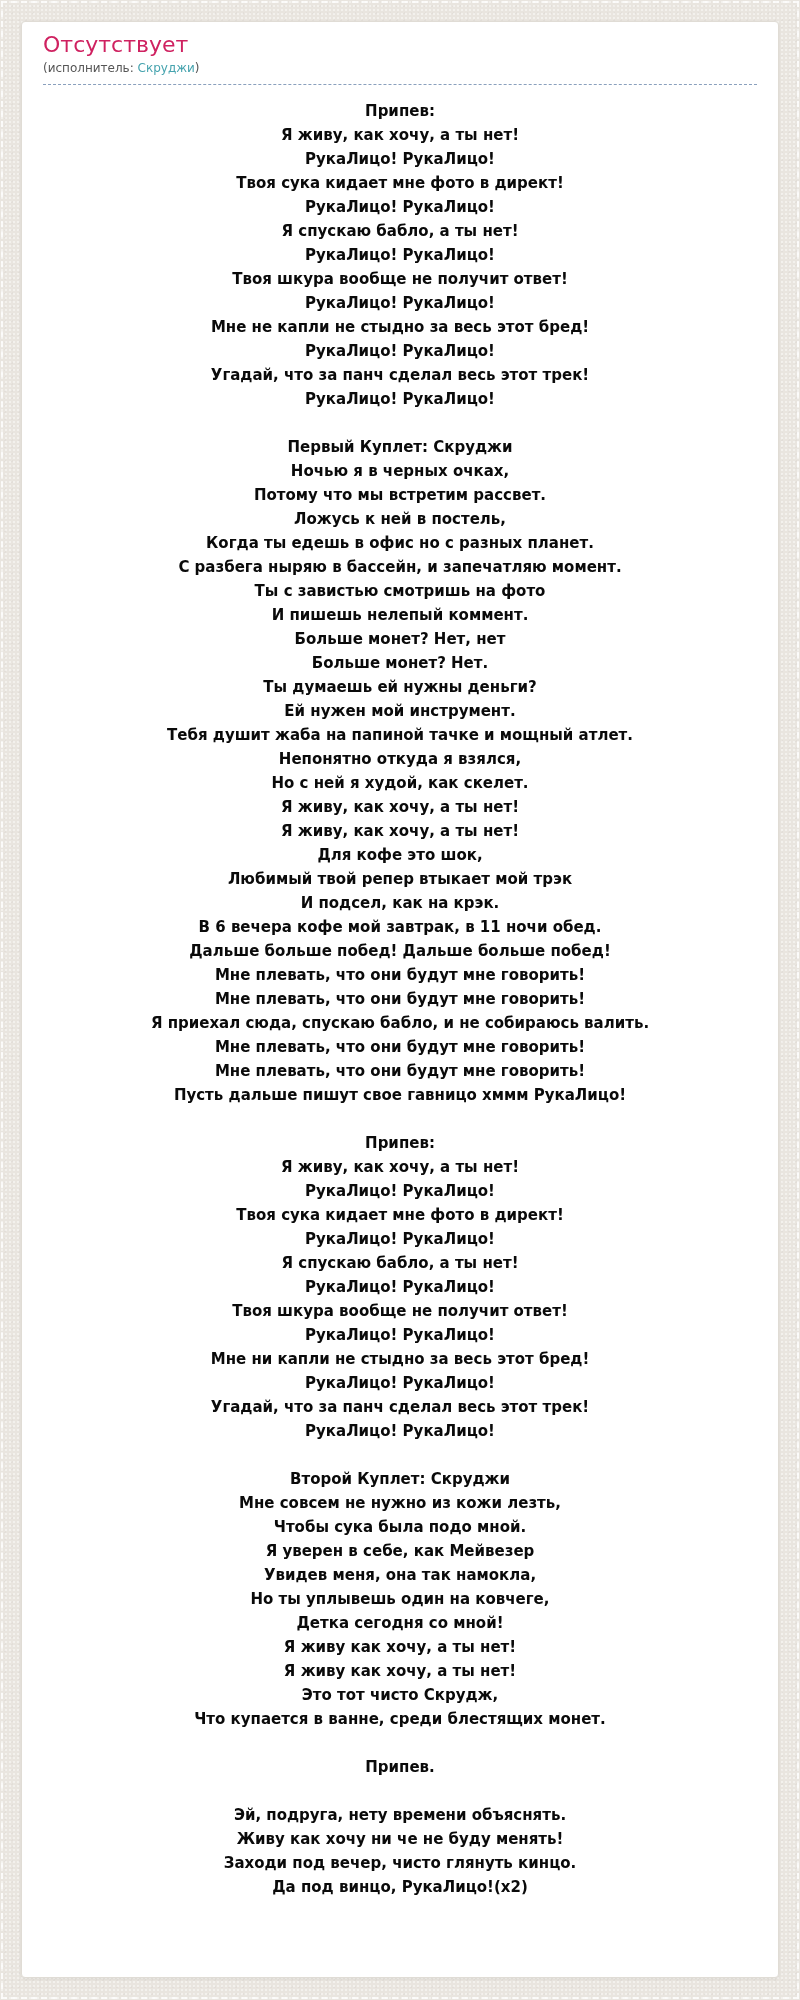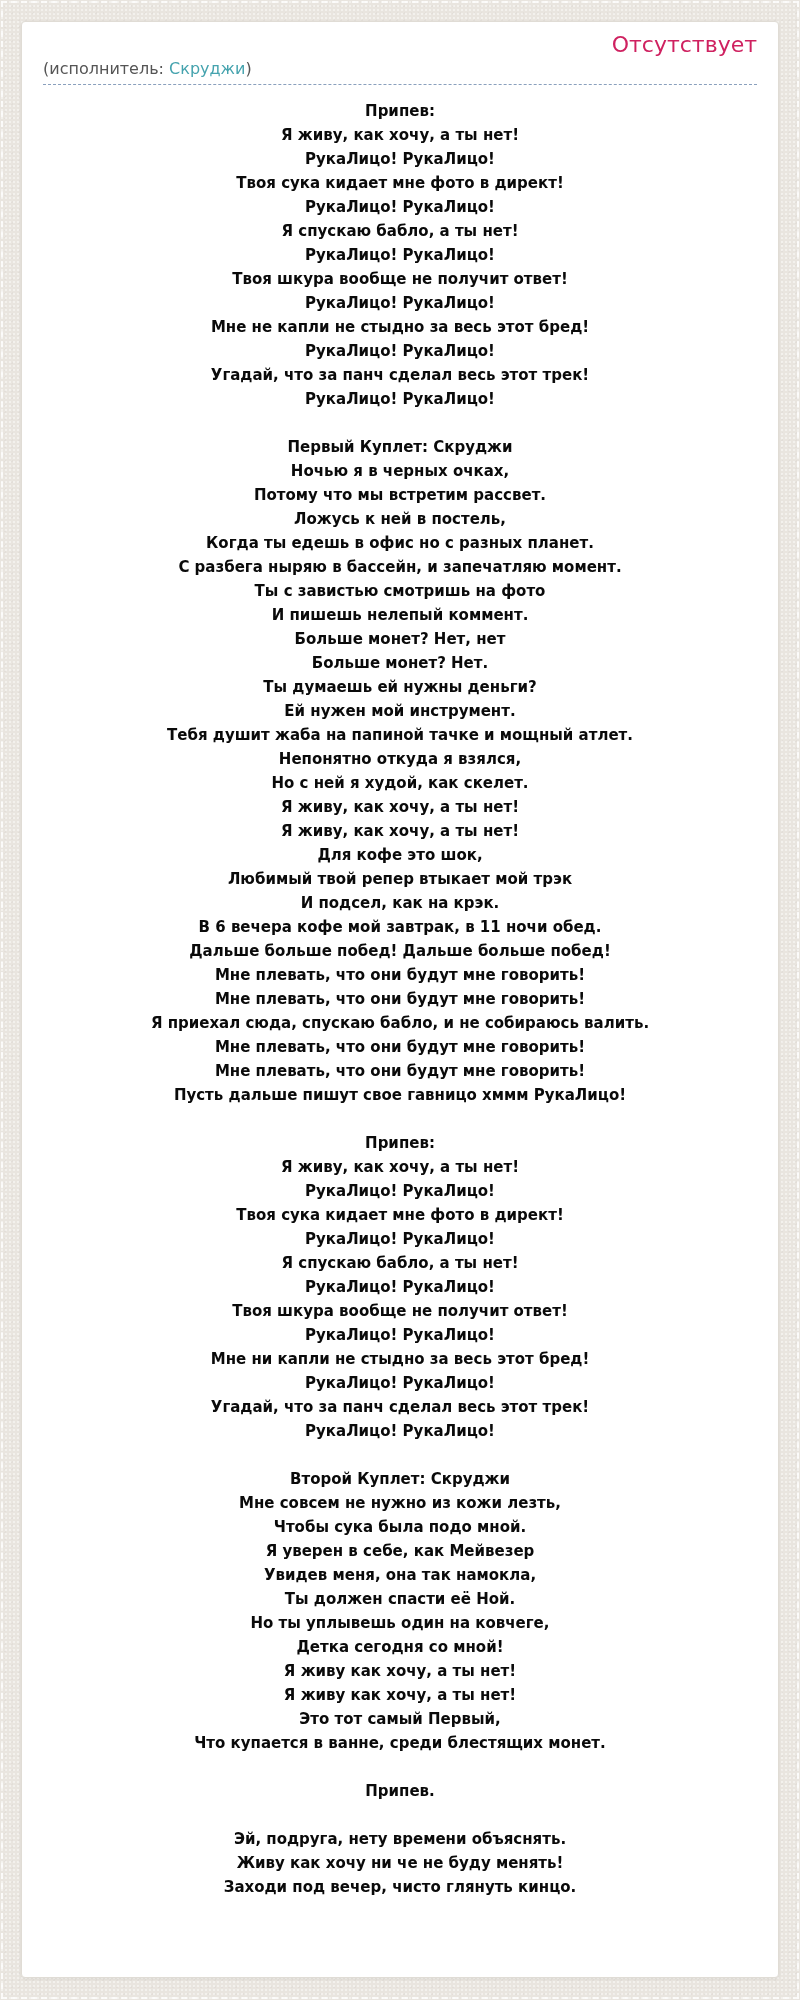--- a/index.html
+++ b/index.html
@@ -38,25 +38,24 @@
     box-shadow: 0 1px 3px rgba(0,0,0,0.07);
     padding: 10px 21px 28px 21px;
   }
   .song-title {
     margin: 0;
     font-size: 22px;
     line-height: 26px;
     font-weight: normal;
     color: var(--title-color, #cf2160);
     letter-spacing: 0;
-    text-align: right;
   }
   .artist-line {
     margin-top: 2px;
-    font-size: 16px;
+    font-size: 12px;
     line-height: 17px;
     color: var(--subtitle-color, #555555);
     padding-bottom: 7px;
     border-bottom: 1px dashed var(--separator-color, #8aa0bd);
   }
   .artist-link {
     color: var(--link-color, #45a3ae);
     text-decoration: none;
     cursor: pointer;
   }
@@ -149,30 +148,30 @@
         <div class="lyrics-line">РукаЛицо! РукаЛицо!</div>
         <div class="lyrics-line">Угадай, что за панч сделал весь этот трек!</div>
         <div class="lyrics-line">РукаЛицо! РукаЛицо!</div>
       </div>
       <div class="stanza">
         <div class="lyrics-line">Второй Куплет: Скруджи</div>
         <div class="lyrics-line">Мне совсем не нужно из кожи лезть,</div>
         <div class="lyrics-line">Чтобы сука была подо мной.</div>
         <div class="lyrics-line">Я уверен в себе, как Мейвезер</div>
         <div class="lyrics-line">Увидев меня, она так намокла,</div>
-        <div class="lyrics-line">Ты должен спасти её Ной.</div>
         <div class="lyrics-line">Но ты уплывешь один на ковчеге,</div>
         <div class="lyrics-line">Детка сегодня со мной!</div>
         <div class="lyrics-line">Я живу как хочу, а ты нет!</div>
         <div class="lyrics-line">Я живу как хочу, а ты нет!</div>
-        <div class="lyrics-line">Это тот самый Первый,</div>
+        <div class="lyrics-line">Это тот чисто Скрудж,</div>
         <div class="lyrics-line">Что купается в ванне, среди блестящих монет.</div>
       </div>
       <div class="stanza">
         <div class="lyrics-line">Припев.</div>
       </div>
       <div class="stanza">
         <div class="lyrics-line">Эй, подруга, нету времени объяснять.</div>
         <div class="lyrics-line">Живу как хочу ни че не буду менять!</div>
         <div class="lyrics-line">Заходи под вечер, чисто глянуть кинцо.</div>
+        <div class="lyrics-line">Да под винцо, РукаЛицо!(х2)</div>
       </div>
     </div>
 </div>
 
 </body></html>

